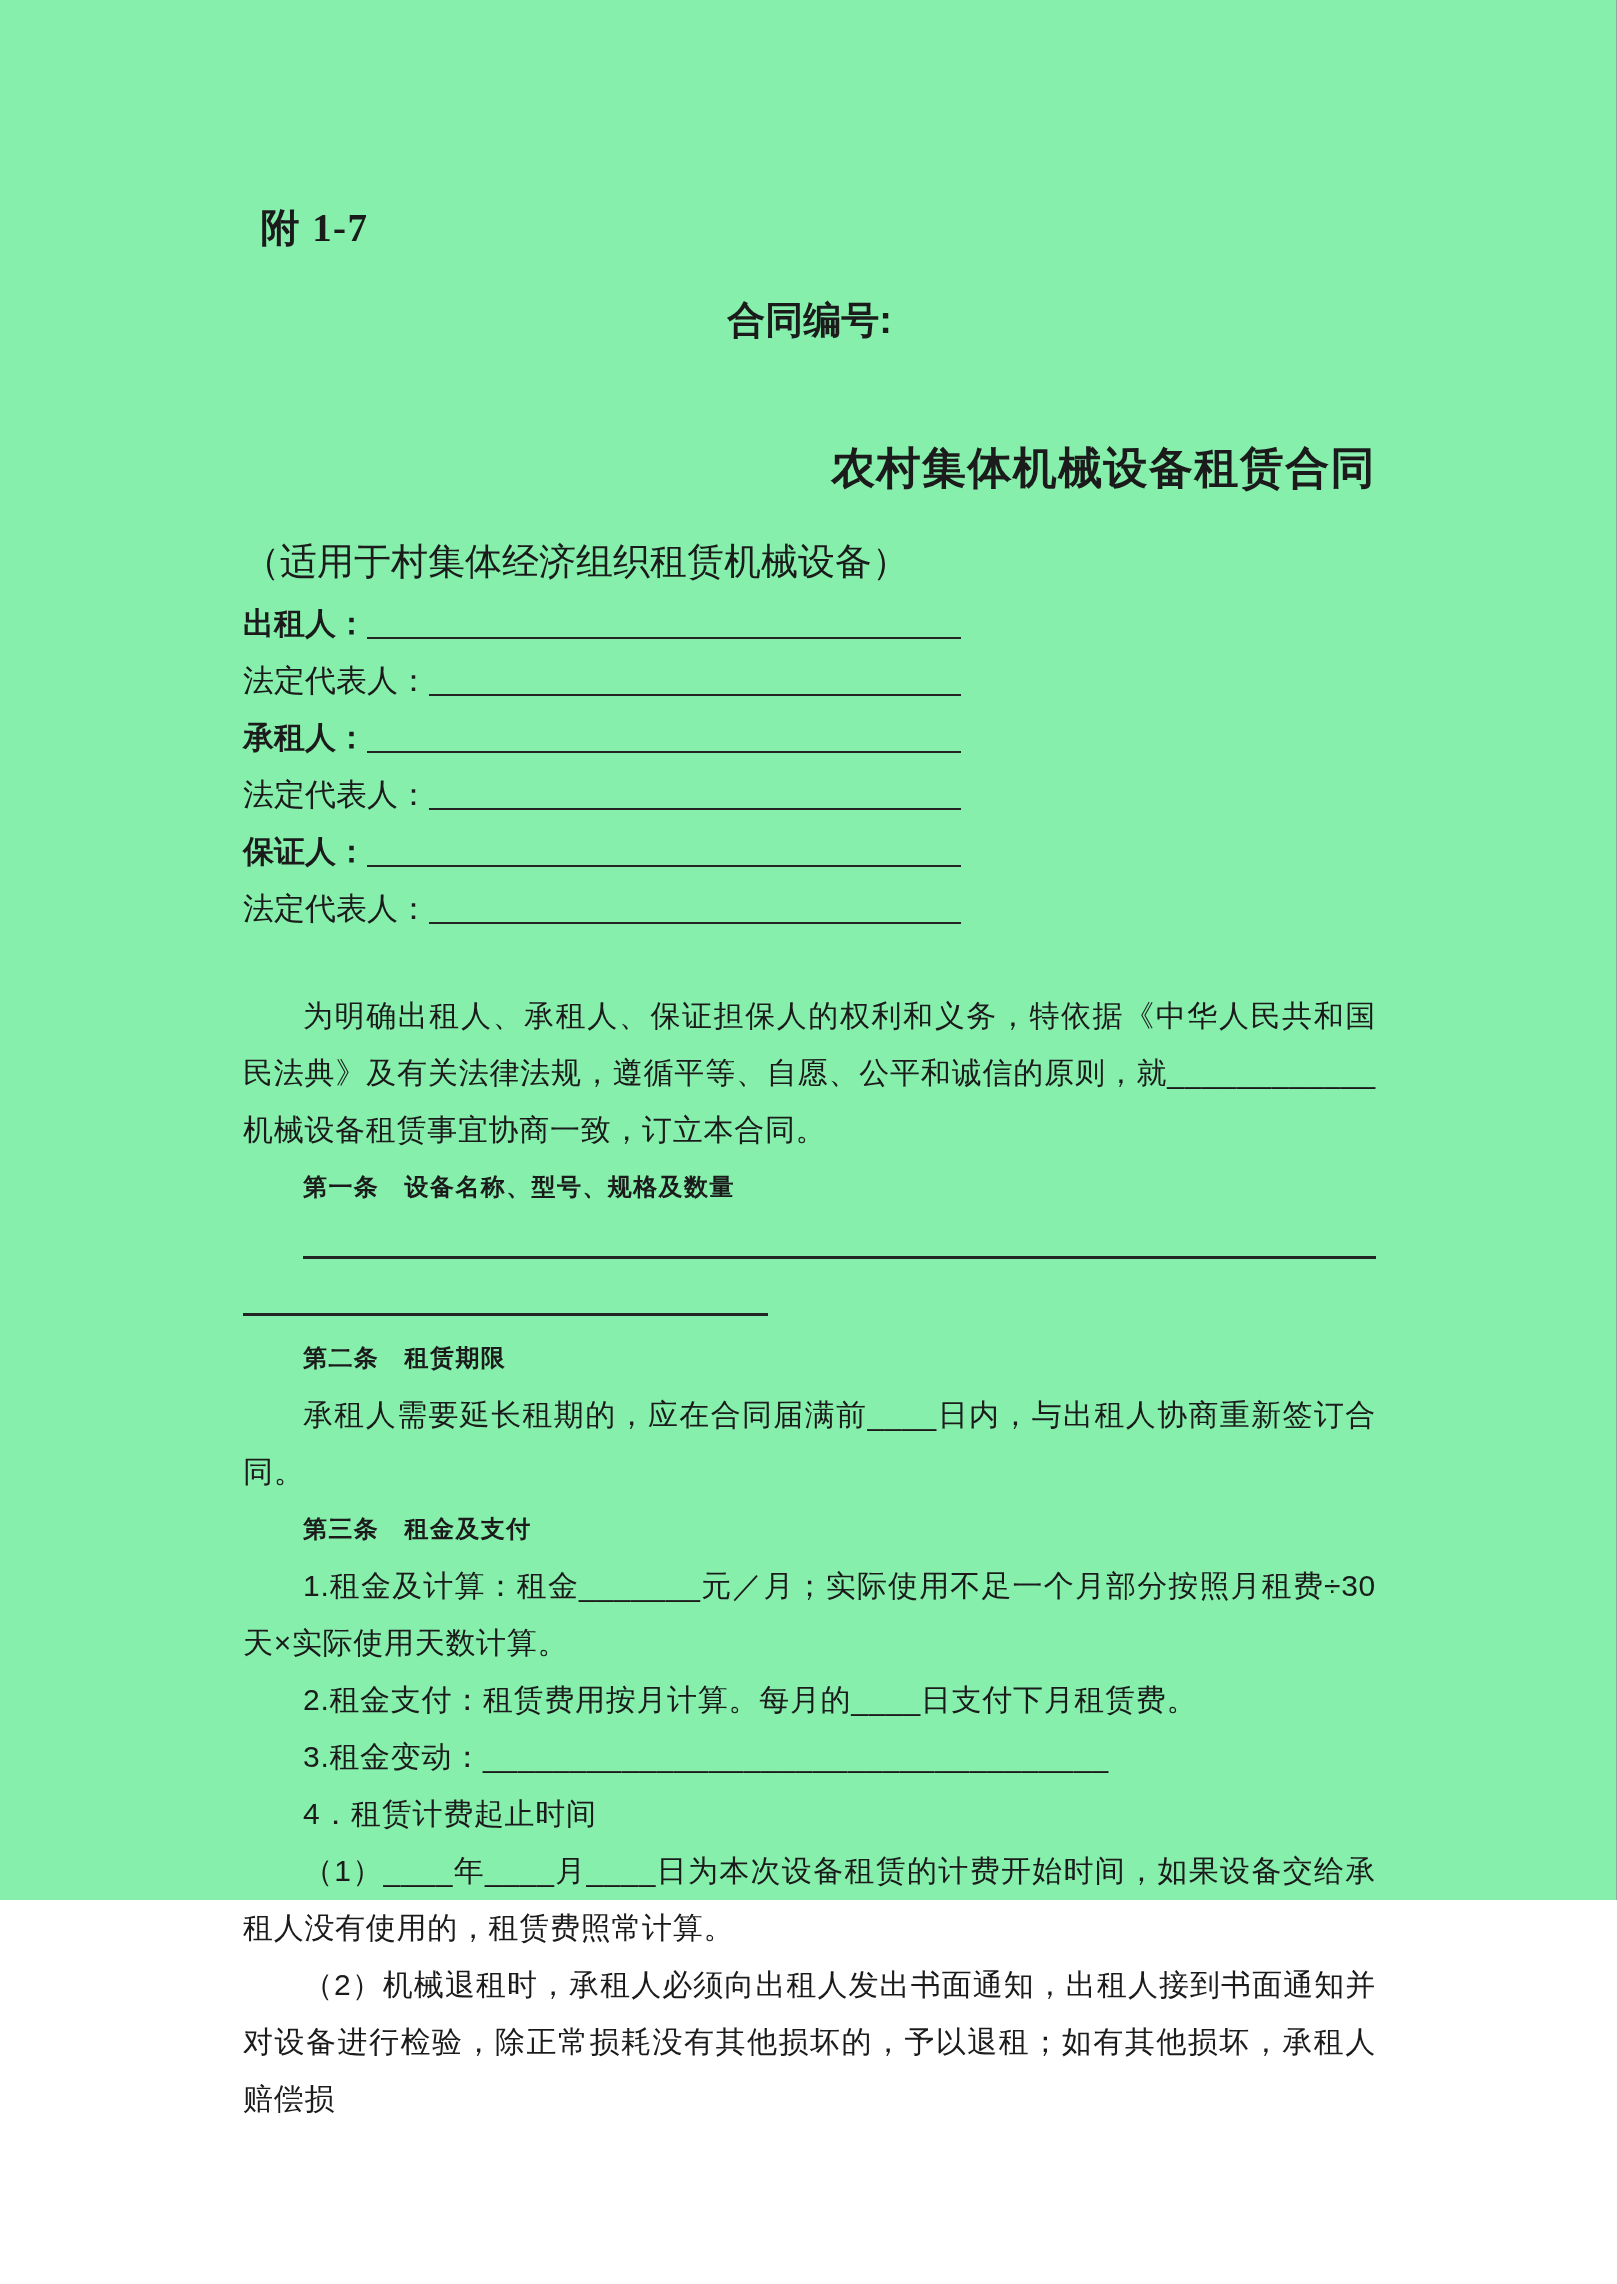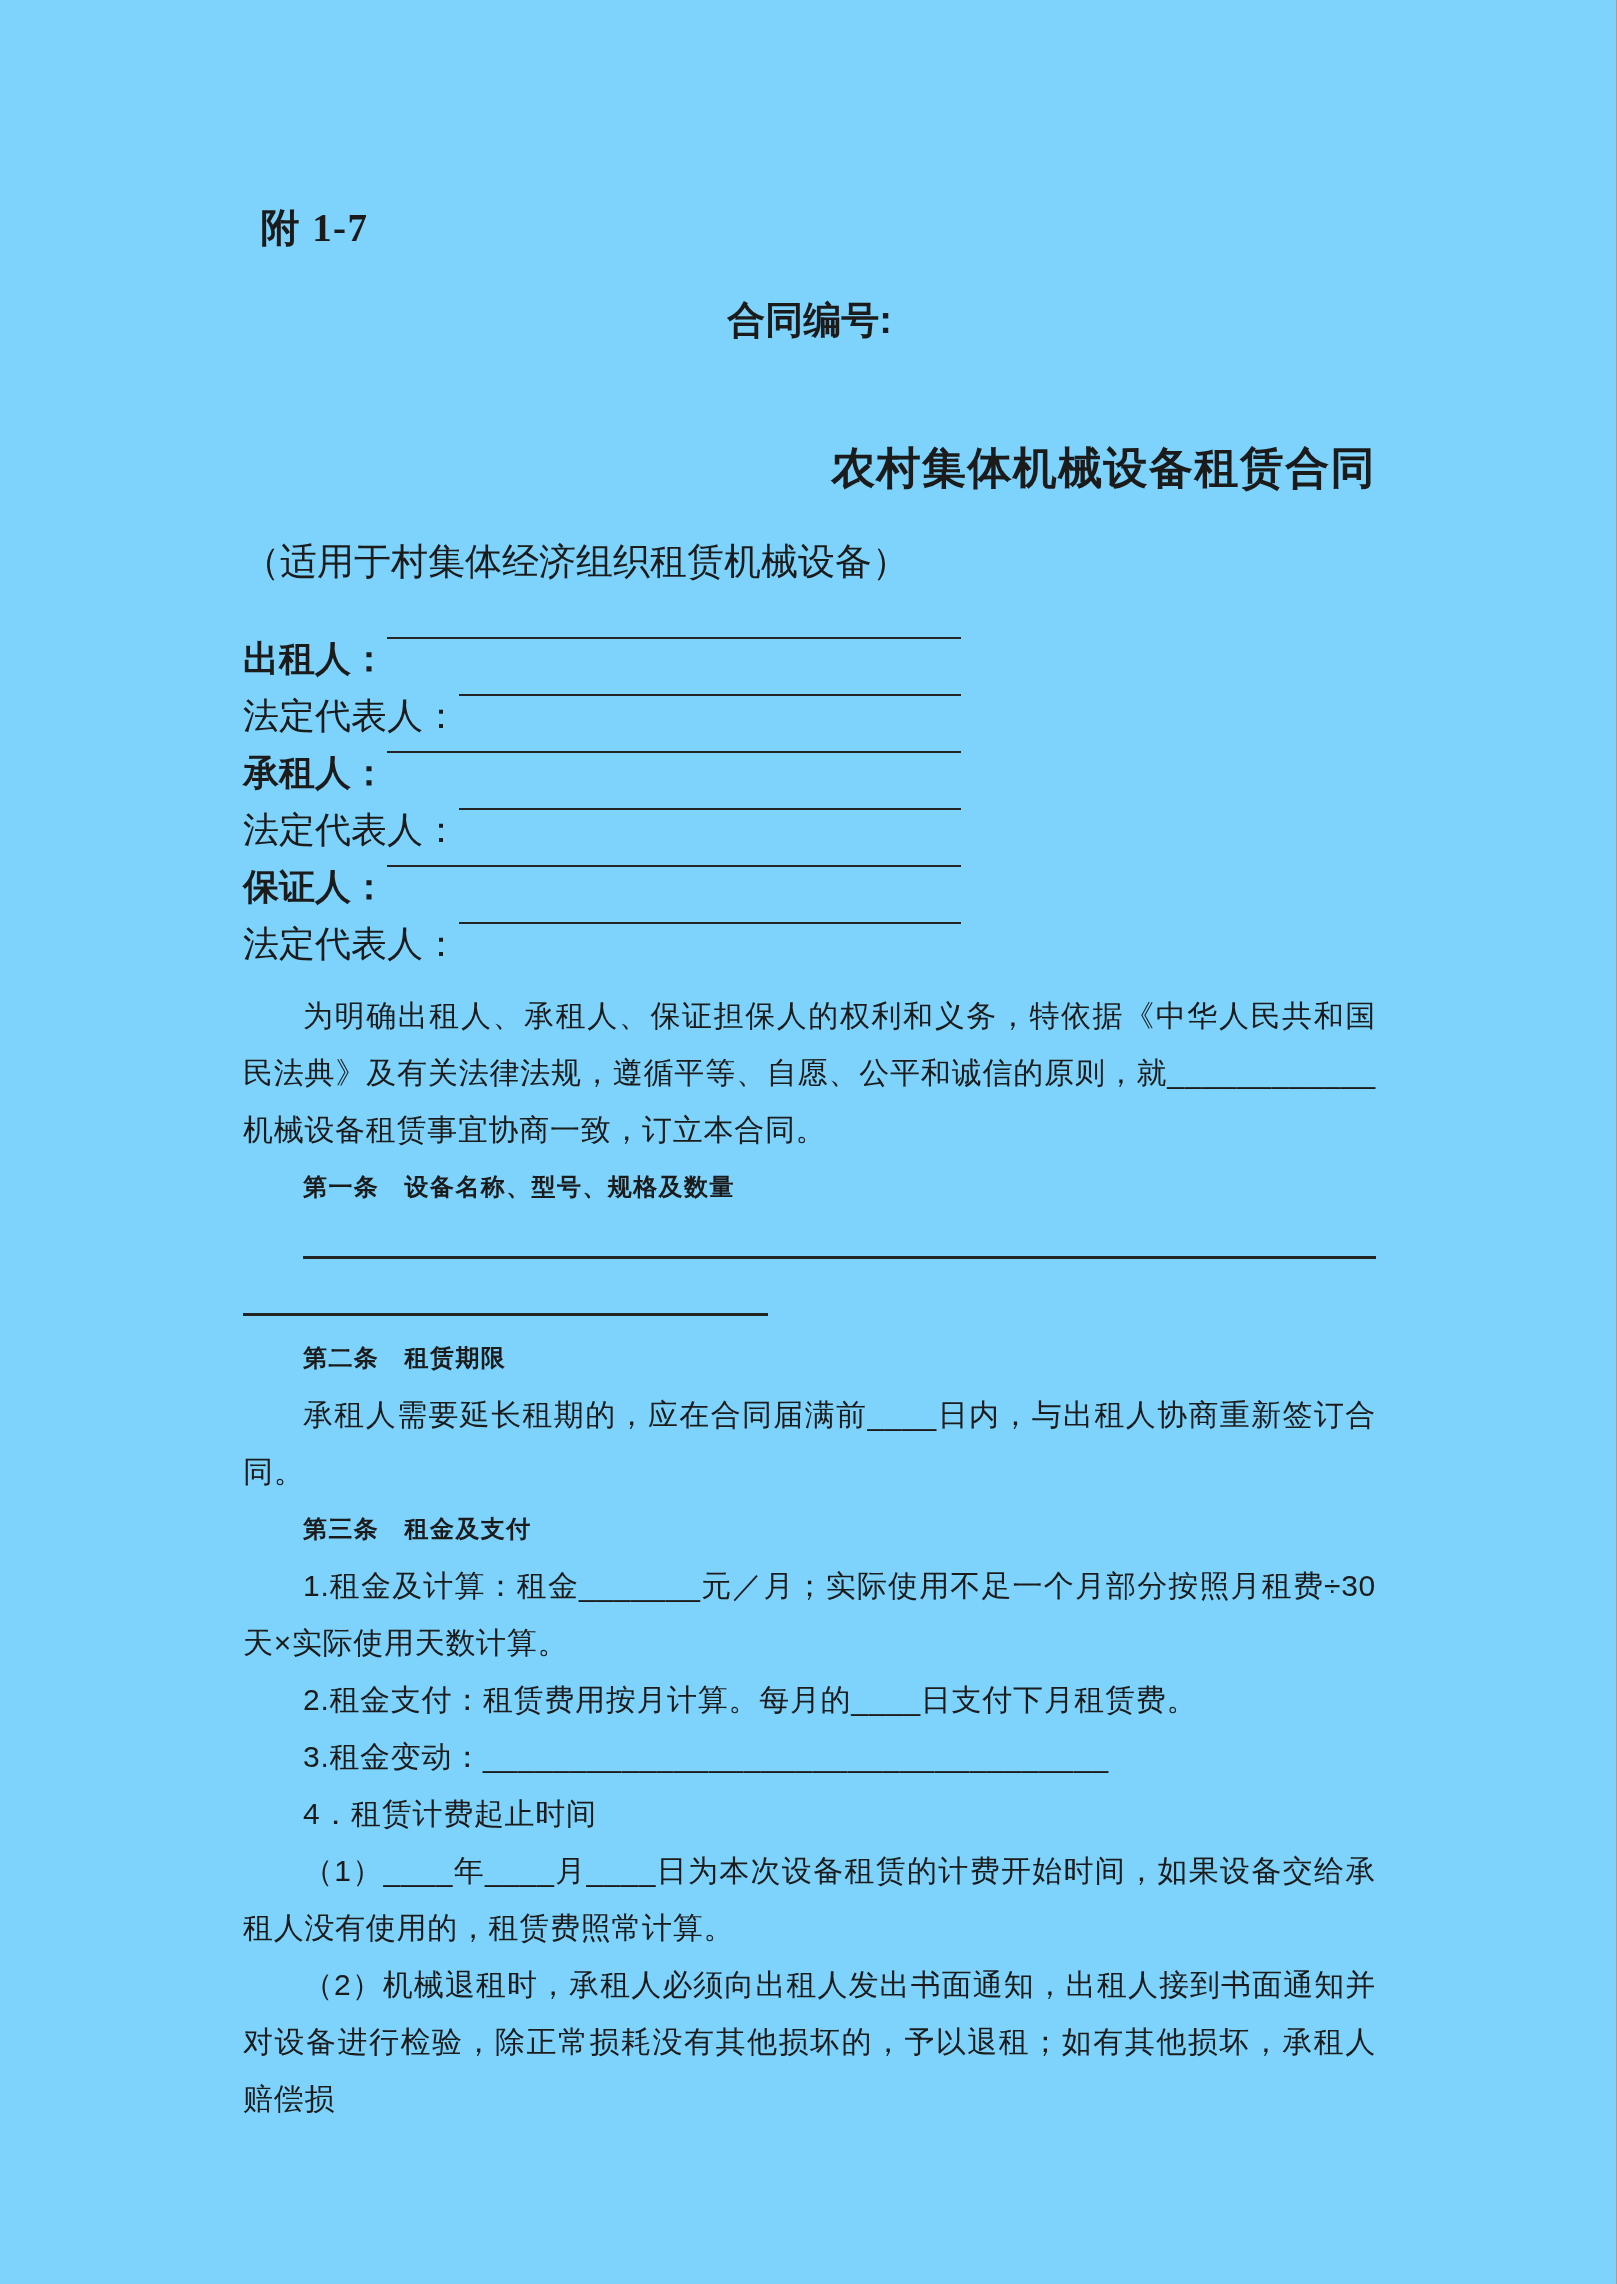--- a/index.html
+++ b/index.html
@@ -7,22 +7,22 @@
     width: 1617px;
     height: 2284px;
     font-family: "Liberation Sans", "DejaVu Sans", sans-serif;
     color: #1b1b1b;
     position: relative;
     overflow: hidden;
   }
   .page {
     box-sizing: border-box;
     width: 1617px;
-    height: 2284px;
-    background: #7dd3fc;
+    height: 1900px;
+    background: #86efac;
     border-right: 1.4px solid #9f9fa3;
     padding: 204px 240px 0 243px;
   }
   
   .attachment {
     font-family: "Liberation Serif", "DejaVu Serif", serif;
     font-size: 39px;
     line-height: 47px;
     font-weight: 700;
     margin-left: 17.6px;
@@ -46,21 +46,21 @@
   .subtitle {
     margin-top: 34px;
     text-align: left;
     font-size: 37px;
     line-height: 49px;
     font-weight: 400;
   }
   
   .parties { margin-top: 20.4px; width: 718px; }
   .party-row { height: 57px; display: flex; align-items: flex-start; }
-  .party-row .plabel { font-size: 36px; line-height: 35px; white-space: nowrap; margin-top: 35px; }
+  .party-row .plabel { font-size: 31px; line-height: 35px; white-space: nowrap; }
   .party-row.strong .plabel { font-weight: 700; }
   .party-row .pline {
     flex: 1;
     height: 31px;
     border-bottom: 2.7px solid #242424;
   }
   
   .para, .clause {
     font-size: 30px;
     line-height: 57px;

